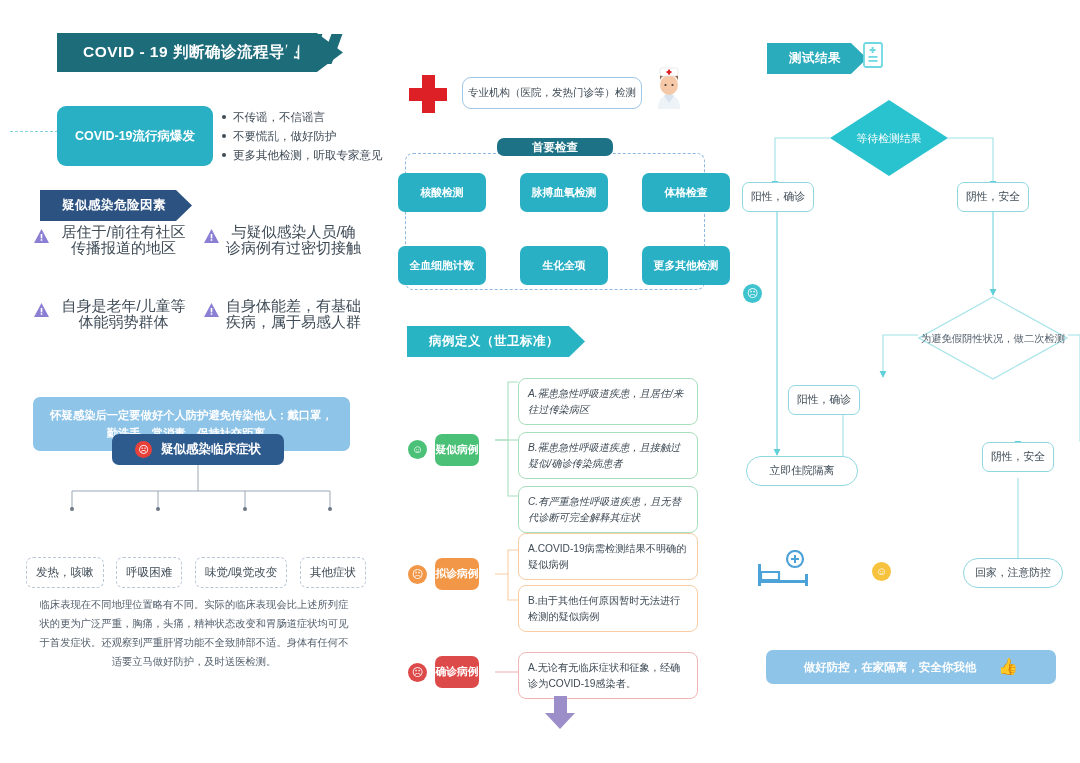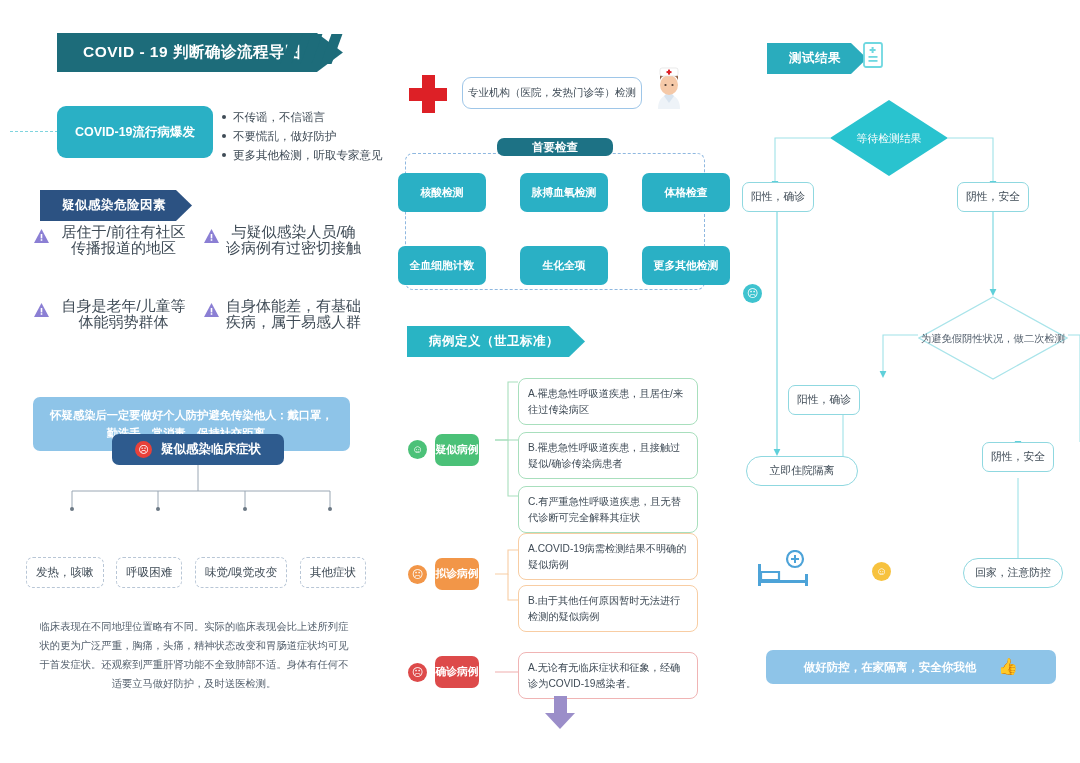--- a/index.html
+++ b/index.html
@@ -40,21 +40,21 @@
   }
   .slashes i:nth-child(1){ background:#1d6c7a; }
   .slashes i:nth-child(2){ background:#1d6c7a; }
   .slashes i:nth-child(3){ background:#1d6c7a; }
 
   
   .title-wrap { position: absolute; top: 33px; left: 57px; }
 
   .outbreak-box {
     position: absolute; top: 106px; left: 57px;
-    width: 156px; height: 52px;
+    width: 156px; height: 60px;
     background: #2ab0c5; border-radius: 9px;
     color: #fff; font-size: 12.5px; font-weight: bold;
     display: flex; align-items: center; justify-content: center;
   }
   .dash-lead {
     position: absolute; top: 131px; left: 10px; width: 48px;
     border-top: 1.6px dashed #7fd4de;
   }
   .outbreak-bullets {
     position: absolute; top: 108px; left: 222px;
@@ -105,21 +105,21 @@
     position: absolute; top: 557px; left: 26px;
     width: 340px; display: flex; justify-content: space-between;
   }
   .sym-box {
     border: 1.3px dashed #b8c6d6; border-radius: 7px;
     padding: 7px 9px; font-size: 11.5px; color: #3f4b56;
     background: #fff; white-space: nowrap;
   }
 
   .clinical-note {
-    position: absolute; top: 617px; left: 38px;
+    position: absolute; top: 595px; left: 38px;
     width: 312px; font-size: 10.3px; line-height: 19px;
     color: #55616e; text-align: center;
   }
 
   
   .cross {
     position: absolute; top: 75px; left: 19px; width: 38px; height: 38px;
   }
   .cross:before, .cross:after {
     content: ""; position: absolute; background: #dd2026;
@@ -172,21 +172,21 @@
   .em-green  { background: #4bc178; }
   .em-orange { background: #f29648; }
   .em-red2   { background: #dd4a4a; }
   .em-big { width: 19px; height: 19px; font-size: 11px; }
 
   .case-item {
     position: absolute; width: 180px;
     border-radius: 8px; background: #fff;
     padding: 7px 9px; font-size: 10.2px; line-height: 15.5px; color: #3f4b56;
   }
-  .it-green  { border: 1.2px solid #a8dfbd; }
+  .it-green  { border: 1.2px solid #a8dfbd; font-style: italic; }
   .it-orange { border: 1.2px solid #f8cda3; }
   .it-red    { border: 1.2px solid #f0b4b4; }
 
   .arrow-down {
     position: absolute; top: 696px; left: 155px;
     width: 30px; height: 0;
   }
   .arrow-down .stem {
     position: absolute; left: 9px; top: 0; width: 13px; height: 20px; background: #9b8ec9;
   }

